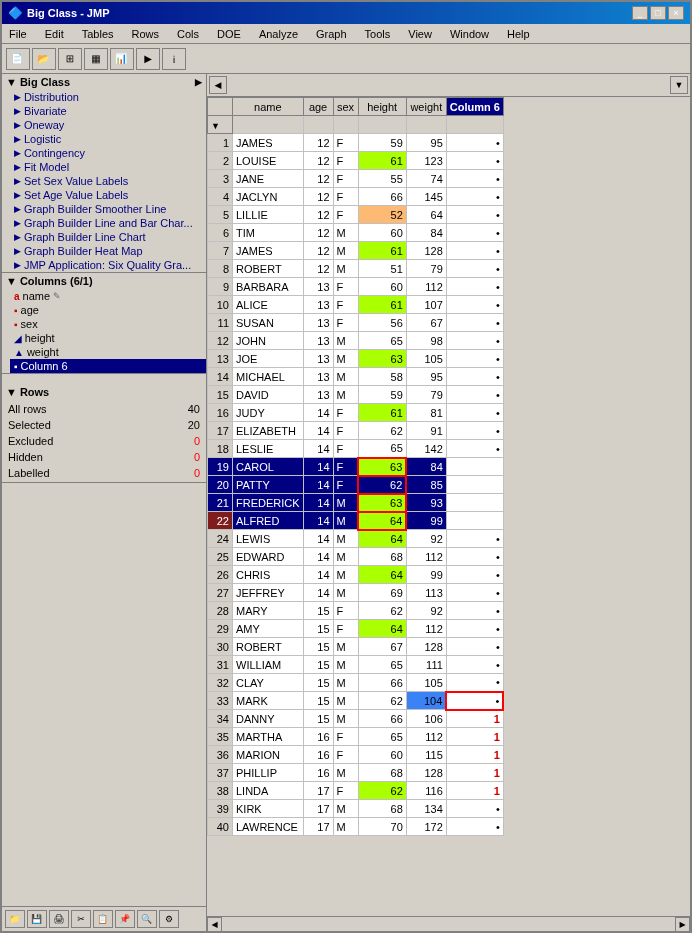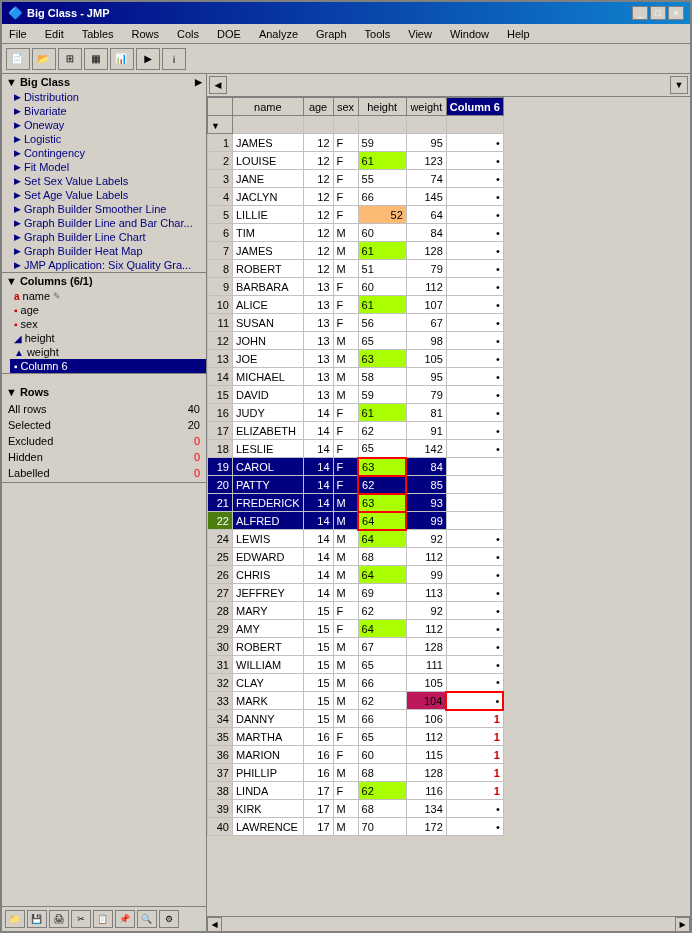--- a/index.html
+++ b/index.html
@@ -49,21 +49,21 @@
     .data-table { border-collapse: collapse; font-size: 11px; }
     .data-table th, .data-table td { border: 1px solid #c0c0c0; padding: 0 3px; height: 18px; white-space: nowrap; }
     .data-table th { background: #d4d0c8; text-align: center; font-weight: normal; border: 1px solid #808080; }
     .data-table th.col6-header { background: #000080; color: white; font-weight: bold; }
     
     .row-num { background: #d4d0c8; text-align: right; min-width: 25px; color: #000; border: 1px solid #808080; }
     
     .cell-name { min-width: 70px; text-align: left; }
     .cell-age { min-width: 30px; text-align: right; }
     .cell-sex { min-width: 25px; text-align: left; }
-    .cell-height { min-width: 40px; }
+    .cell-height { min-width: 40px; text-align: right; }
     .cell-weight { min-width: 40px; text-align: right; }
     .cell-col6 { min-width: 55px; text-align: right; }
     
     .table-header-row th { background: #d4d0c8; }
     
     .scrollbar-h { height: 15px; background: #d4d0c8; border-top: 1px solid #808080; display: flex; align-items: center; }
     .scrollbar-btn { width: 15px; height: 15px; background: #d4d0c8; border: 1px solid #808080; display: flex; align-items: center; justify-content: center; font-size: 8px; cursor: pointer; flex-shrink: 0; }
     .scrollbar-track { flex: 1; height: 15px; background: #d4d0c8; }
   </style>
 </head>
@@ -468,21 +468,21 @@
               <tr style="background: rgb(0, 0, 128); color: white;">
                 <td class="row-num" style="background: rgb(0, 0, 128); color: white;">21</td>
                 <td class="cell-name" style="background: rgb(0, 0, 128); color: white;">FREDERICK</td>
                 <td class="cell-age" style="background: rgb(0, 0, 128); color: white;">14</td>
                 <td class="cell-sex" style="background: rgb(0, 0, 128); color: white;">M</td>
                 <td class="cell-height" style="background: rgb(170, 255, 0); color: black; border: 2px solid red;">63</td>
                 <td class="cell-weight" style="background: rgb(0, 0, 128); color: white;">93</td>
                 <td class="cell-col6" style="background: white; text-align: right;">•</td>
               </tr>
               <tr style="background: rgb(0, 0, 128); color: white;">
-                <td class="row-num" style="background: #4d7c0f; color: white; margin-left: 43px;">22</td>
+                <td class="row-num" style="background: #7f1d1d; color: white; margin-left: 43px;">22</td>
                 <td class="cell-name" style="background: rgb(0, 0, 128); color: white;">ALFRED</td>
                 <td class="cell-age" style="background: rgb(0, 0, 128); color: white;">14</td>
                 <td class="cell-sex" style="background: rgb(0, 0, 128); color: white;">M</td>
                 <td class="cell-height" style="background: rgb(170, 255, 0); color: black; border: 2px solid red;">64</td>
                 <td class="cell-weight" style="background: rgb(0, 0, 128); color: white;">99</td>
                 <td class="cell-col6" style="background: white; text-align: right;">•</td>
               </tr>
               <tr>
                 <td class="row-num">24</td>
                 <td class="cell-name" style="background: white;">LEWIS</td>
@@ -563,21 +563,21 @@
                 <td class="cell-height" style="background: white;">66</td>
                 <td class="cell-weight" style="background: white;">105</td>
                 <td class="cell-col6" style="background: white; text-align: right;">•</td>
               </tr>
               <tr>
                 <td class="row-num">33</td>
                 <td class="cell-name" style="background: white;">MARK</td>
                 <td class="cell-age" style="background: white;">15</td>
                 <td class="cell-sex" style="background: white;">M</td>
                 <td class="cell-height" style="background: white;">62</td>
-                <td class="cell-weight" style="background: #be185d;">104</td>
+                <td class="cell-weight" style="background: #3b82f6;">104</td>
                 <td class="cell-col6" style="background: white; text-align: right; border: 2px solid red;">•</td>
               </tr>
               <tr>
                 <td class="row-num">34</td>
                 <td class="cell-name" style="background: white; margin-left: 40px;">DANNY</td>
                 <td class="cell-age" style="background: white;">15</td>
                 <td class="cell-sex" style="background: white;">M</td>
                 <td class="cell-height" style="background: white;">66</td>
                 <td class="cell-weight" style="background: white;">106</td>
                 <td class="cell-col6" style="background: white; text-align: right; color: rgb(204, 0, 0); font-weight: bold;">1</td>

